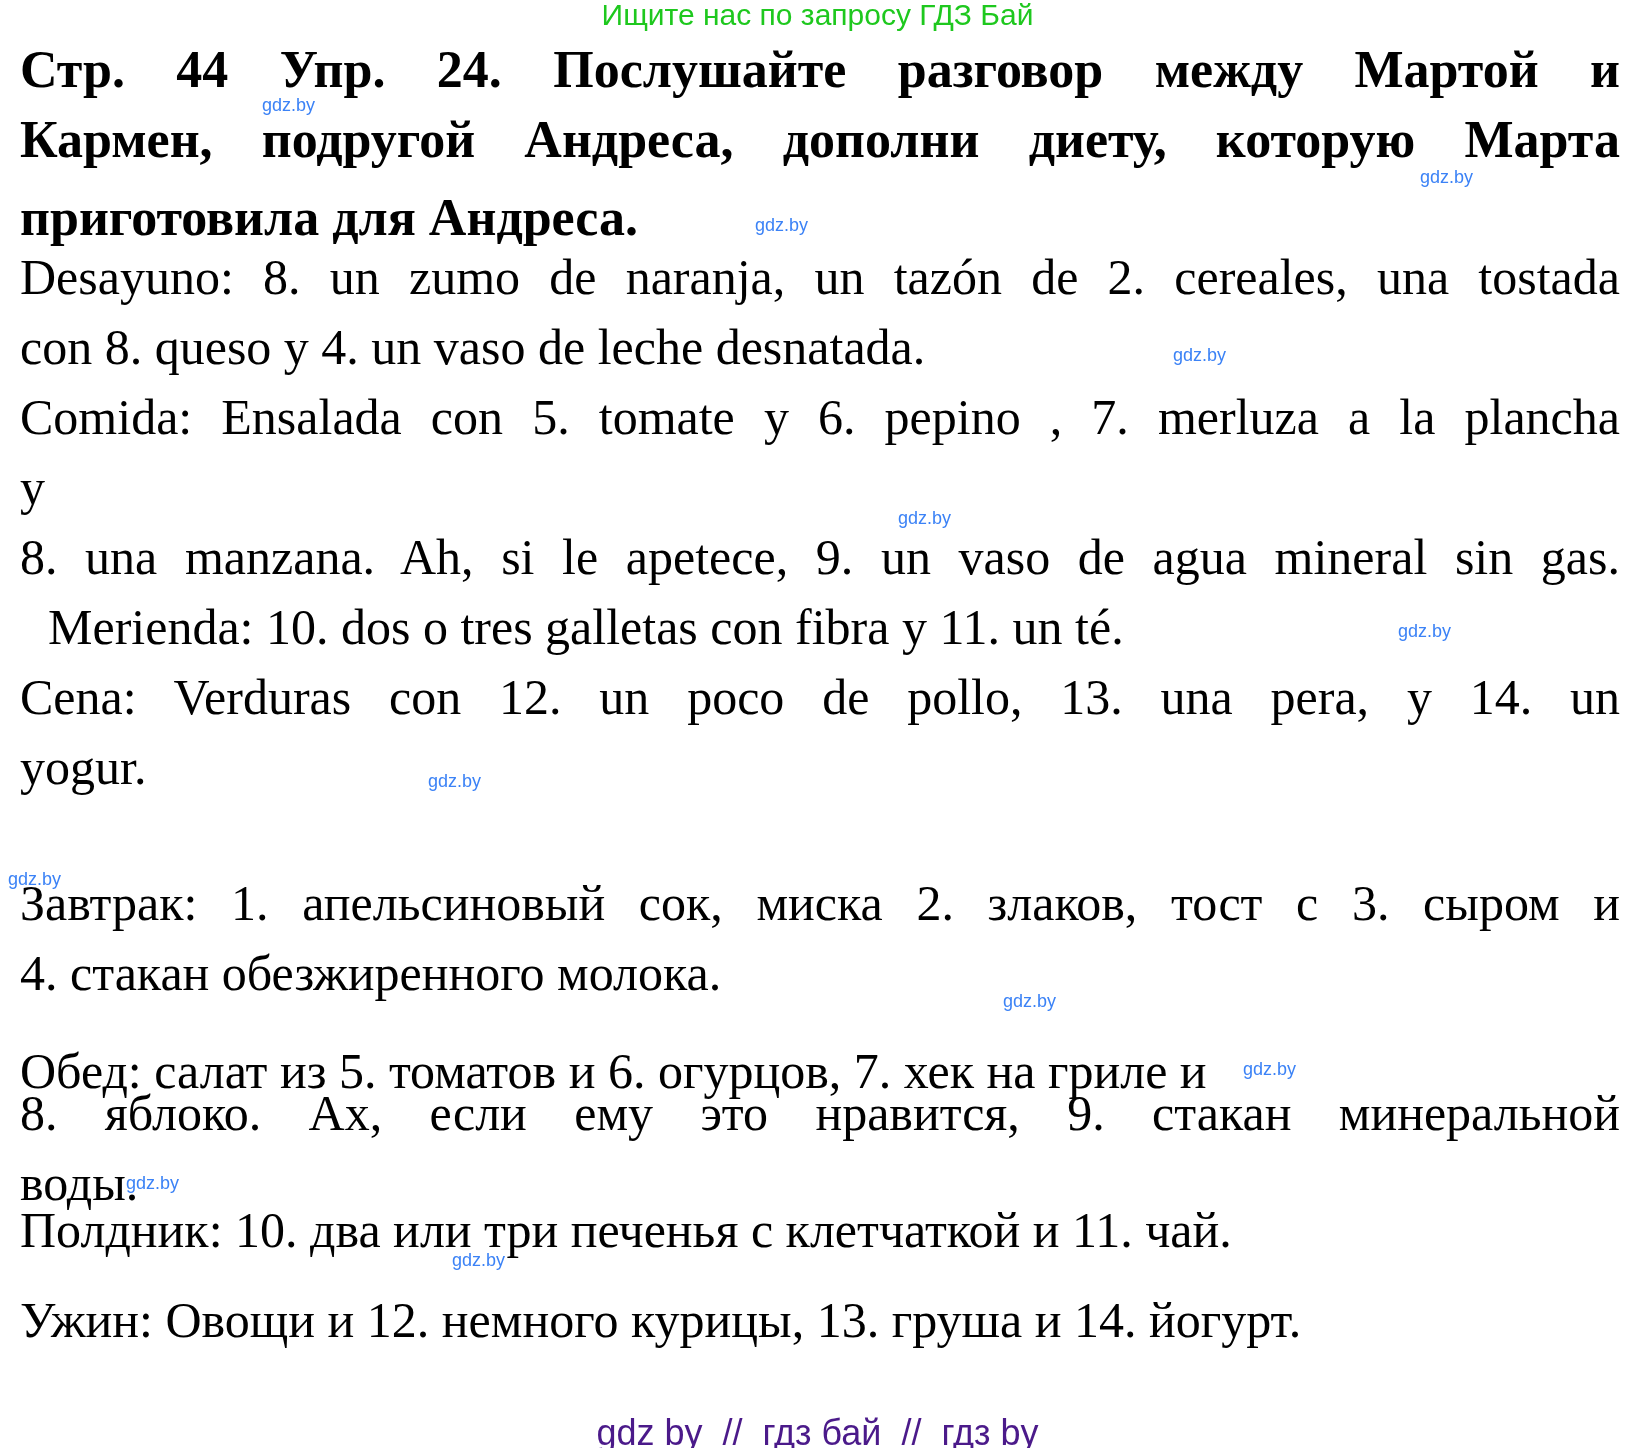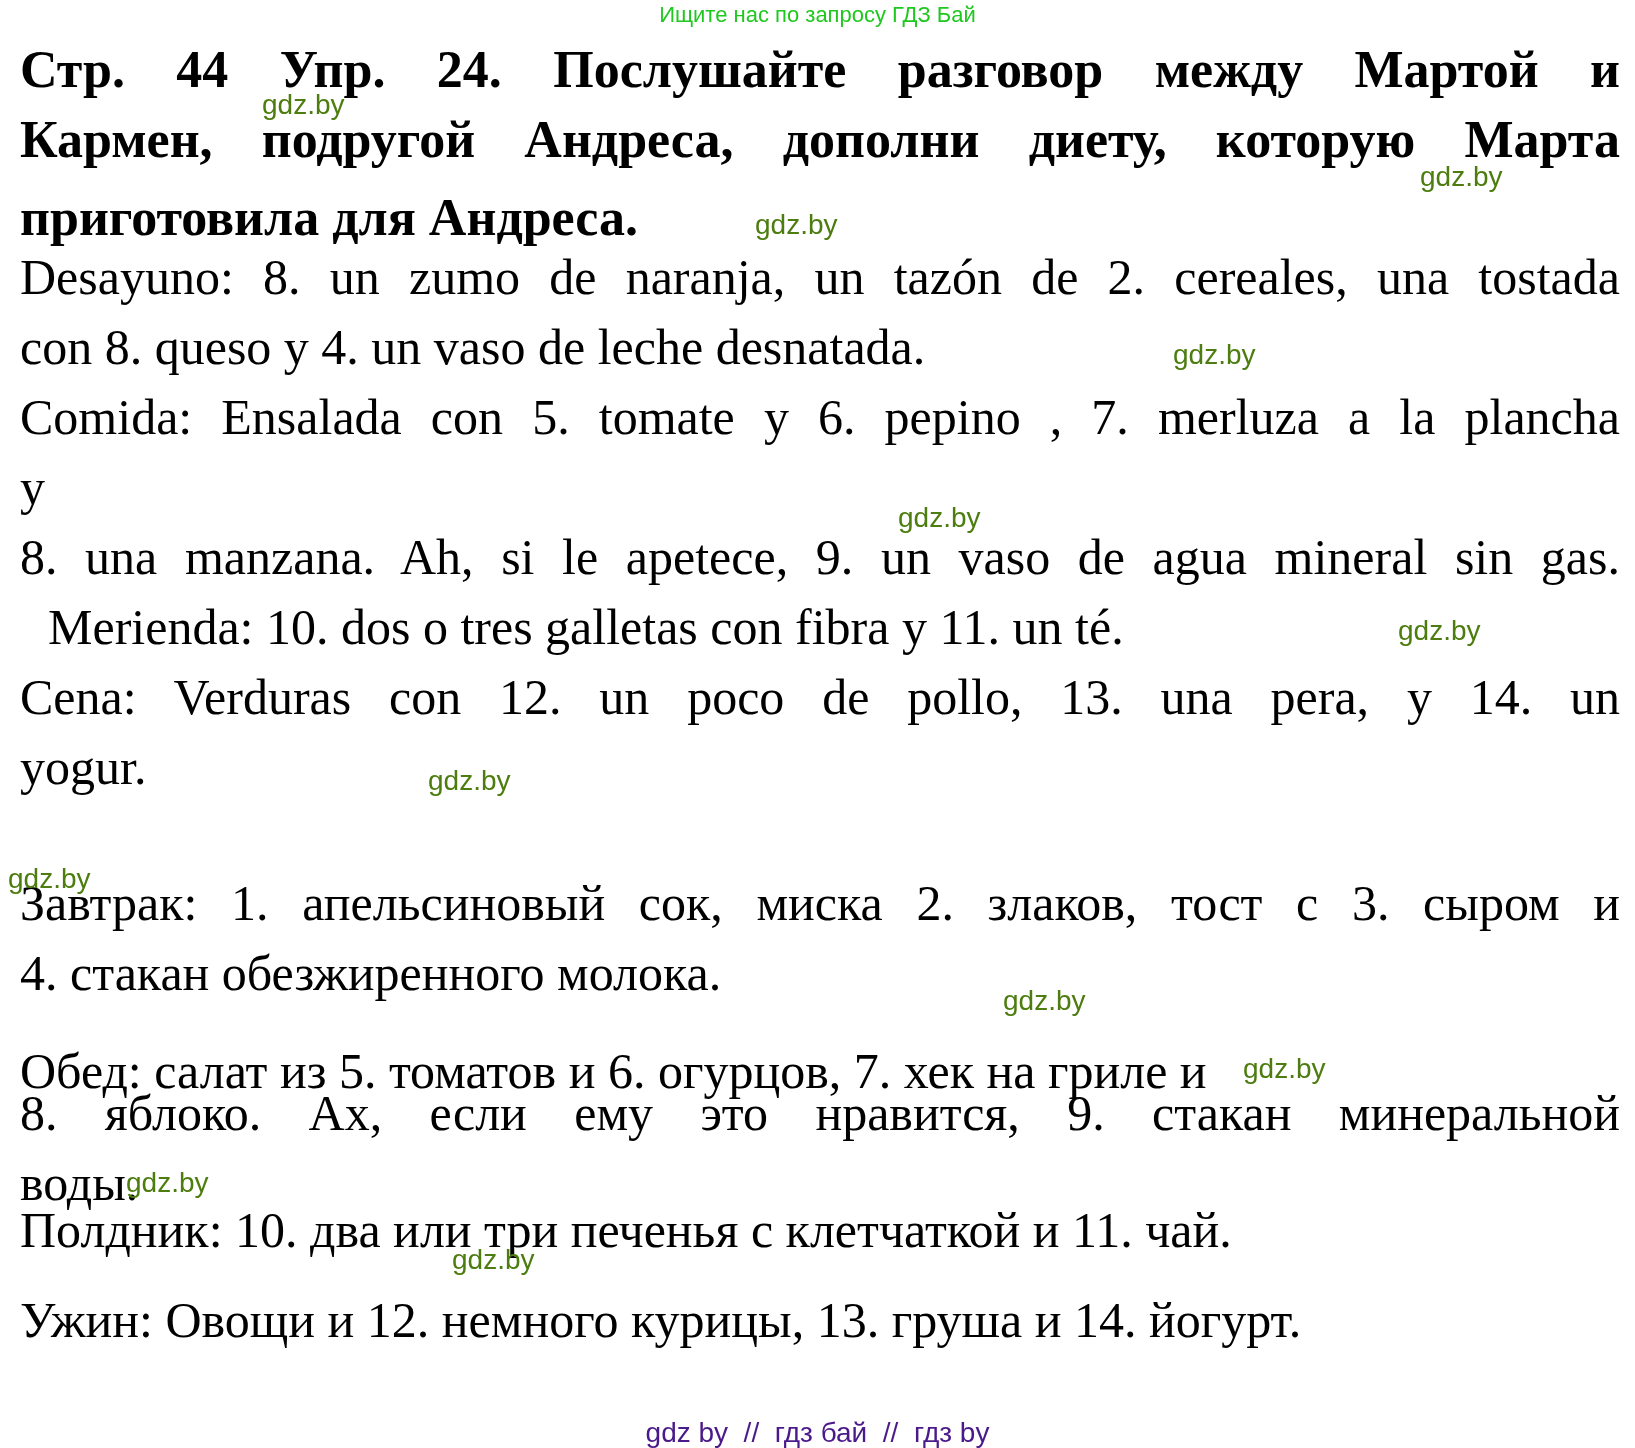--- a/index.html
+++ b/index.html
@@ -1,22 +1,22 @@
 <!DOCTYPE html>
 <html><head>
   <meta charset="utf-8">
   <style>
     html, body { margin: 0; padding: 0; background: #ffffff; }
     body { width: 1635px; height: 1448px; position: relative; overflow: hidden; font-family: "Liberation Serif", serif; color: #000; }
-    .banner { position: absolute; top: 0; left: 0; width: 1635px; text-align: center; font-family: "Liberation Sans", sans-serif; font-size: 22px; color: #1ec81e; line-height: 30px; }
+    .banner { position: absolute; top: 0; left: 0; width: 1635px; text-align: center; font-family: "Liberation Sans", sans-serif; font-size: 30px; color: #1ec81e; line-height: 30px; }
     .title { position: absolute; left: 20px; width: 1600px; font-weight: bold; font-size: 52px; line-height: 72px; text-align: justify; text-align-last: justify; }
     .line { position: absolute; left: 20px; font-size: 50px; line-height: 60px; white-space: nowrap; }
     .just { width: 1600px; text-align: justify; text-align-last: justify; white-space: normal; }
-    .wm { position: absolute; font-family: "Liberation Sans", sans-serif; font-size: 28px; color: #4d7c0f; line-height: 30px; }
-    .footer { position: absolute; top: 1418px; left: 0; width: 1635px; text-align: center; font-family: "Liberation Sans", sans-serif; font-size: 28px; color: #4b1a8a; line-height: 30px; }
+    .wm { position: absolute; font-family: "Liberation Sans", sans-serif; font-size: 18px; color: #3b82f6; line-height: 30px; }
+    .footer { position: absolute; top: 1418px; left: 0; width: 1635px; text-align: center; font-family: "Liberation Sans", sans-serif; font-size: 36px; color: #4b1a8a; line-height: 30px; }
   </style>
 </head>
 <body>
 
 <div class="banner">Ищите нас по запросу ГДЗ Бай</div>
 
 <div class="title" style="top:34px;">Стр. 44 Упр. 24. Послушайте разговор между Мартой и</div>
 <div class="title" style="top:104px;">Кармен, подругой Андреса, дополни диету, которую Марта</div>
 <div class="title" style="top:182px; text-align:center; text-align-last:left;">приготовила для Андреса.</div>
 

